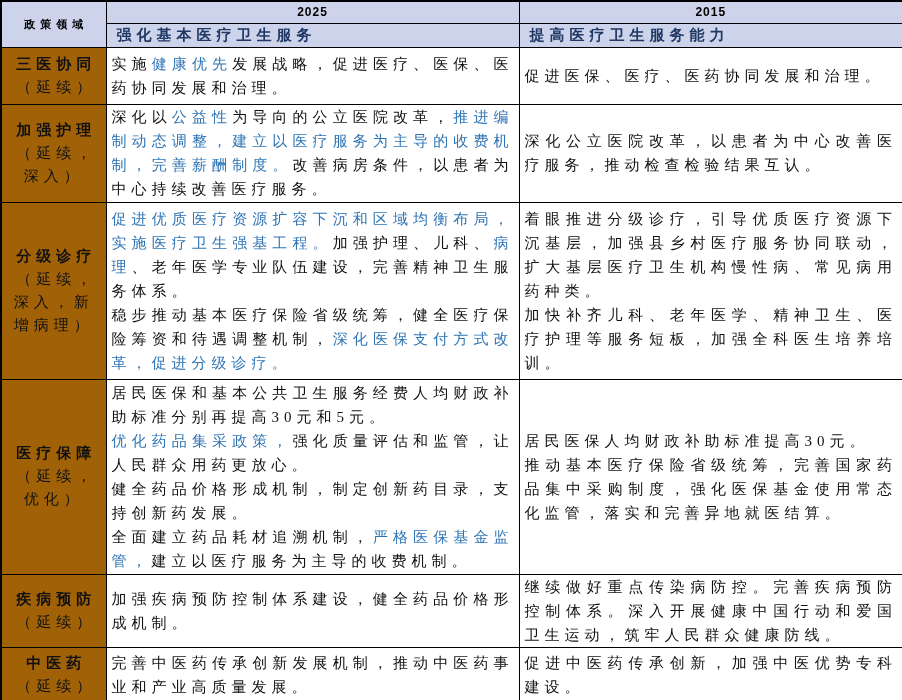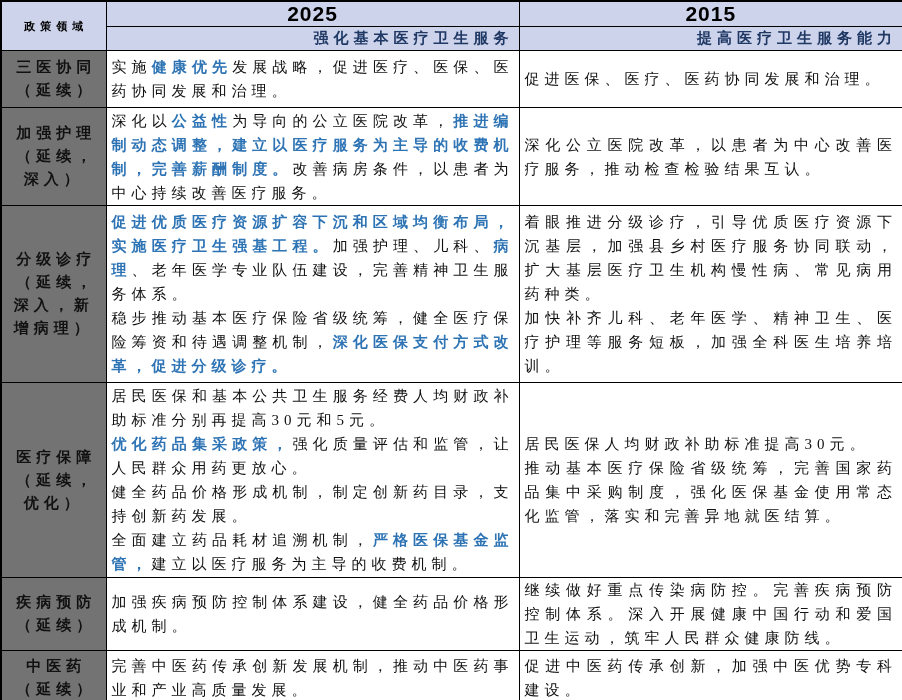--- a/index.html
+++ b/index.html
@@ -29,61 +29,61 @@
   col.c-label{width:105px;}
   col.c-2025{width:413px;}
   col.c-2024{width:384px;}
 
   thead th{
     background:var(--header-bg);
     font-weight:bold;
   }
   .year-cell{
     height:22px;
-    font-size:21px;
+    font-size:12px;
     color:#000000;
     text-align:center;
     letter-spacing:1px;
     font-family:"Liberation Sans","DejaVu Sans",sans-serif;
     margin-top:33px;
   }
   .subtitle-cell{
     height:24px;
     font-size:15px;
     color:var(--subtitle);
-    text-align:right;
+    text-align:left;
     letter-spacing:5px;
     text-indent:5px;
   }
   .corner-cell{
     font-size:11px;
     color:#000000;
     text-align:center;
     letter-spacing:5px;
     text-indent:5px;
   }
 
   td.label-cell{
     text-align:center;
     font-size:15px;
     line-height:23px;
     letter-spacing:5px;
-    background:#737373;
+    background:#a16207;
   }
   .label-title{font-weight:bold;text-indent:5px;}
-  .label-sub{font-weight:bold;text-indent:5px;}
+  .label-sub{font-weight:normal;text-indent:5px;}
 
   td.content-cell{
     font-size:15px;
     line-height:24px;
     letter-spacing:5px;
     text-align:justify;
   }
   .para{margin:0;}
-  .hl{color:var(--accent);font-weight:bold;}
+  .hl{color:var(--accent);font-weight:normal;}
 </style>
 </head>
 <body>
 
 <table class="policy-table">
   <colgroup>
     <col class="c-label">
       <col class="c-2025">
       <col class="c-2024">
   </colgroup>

